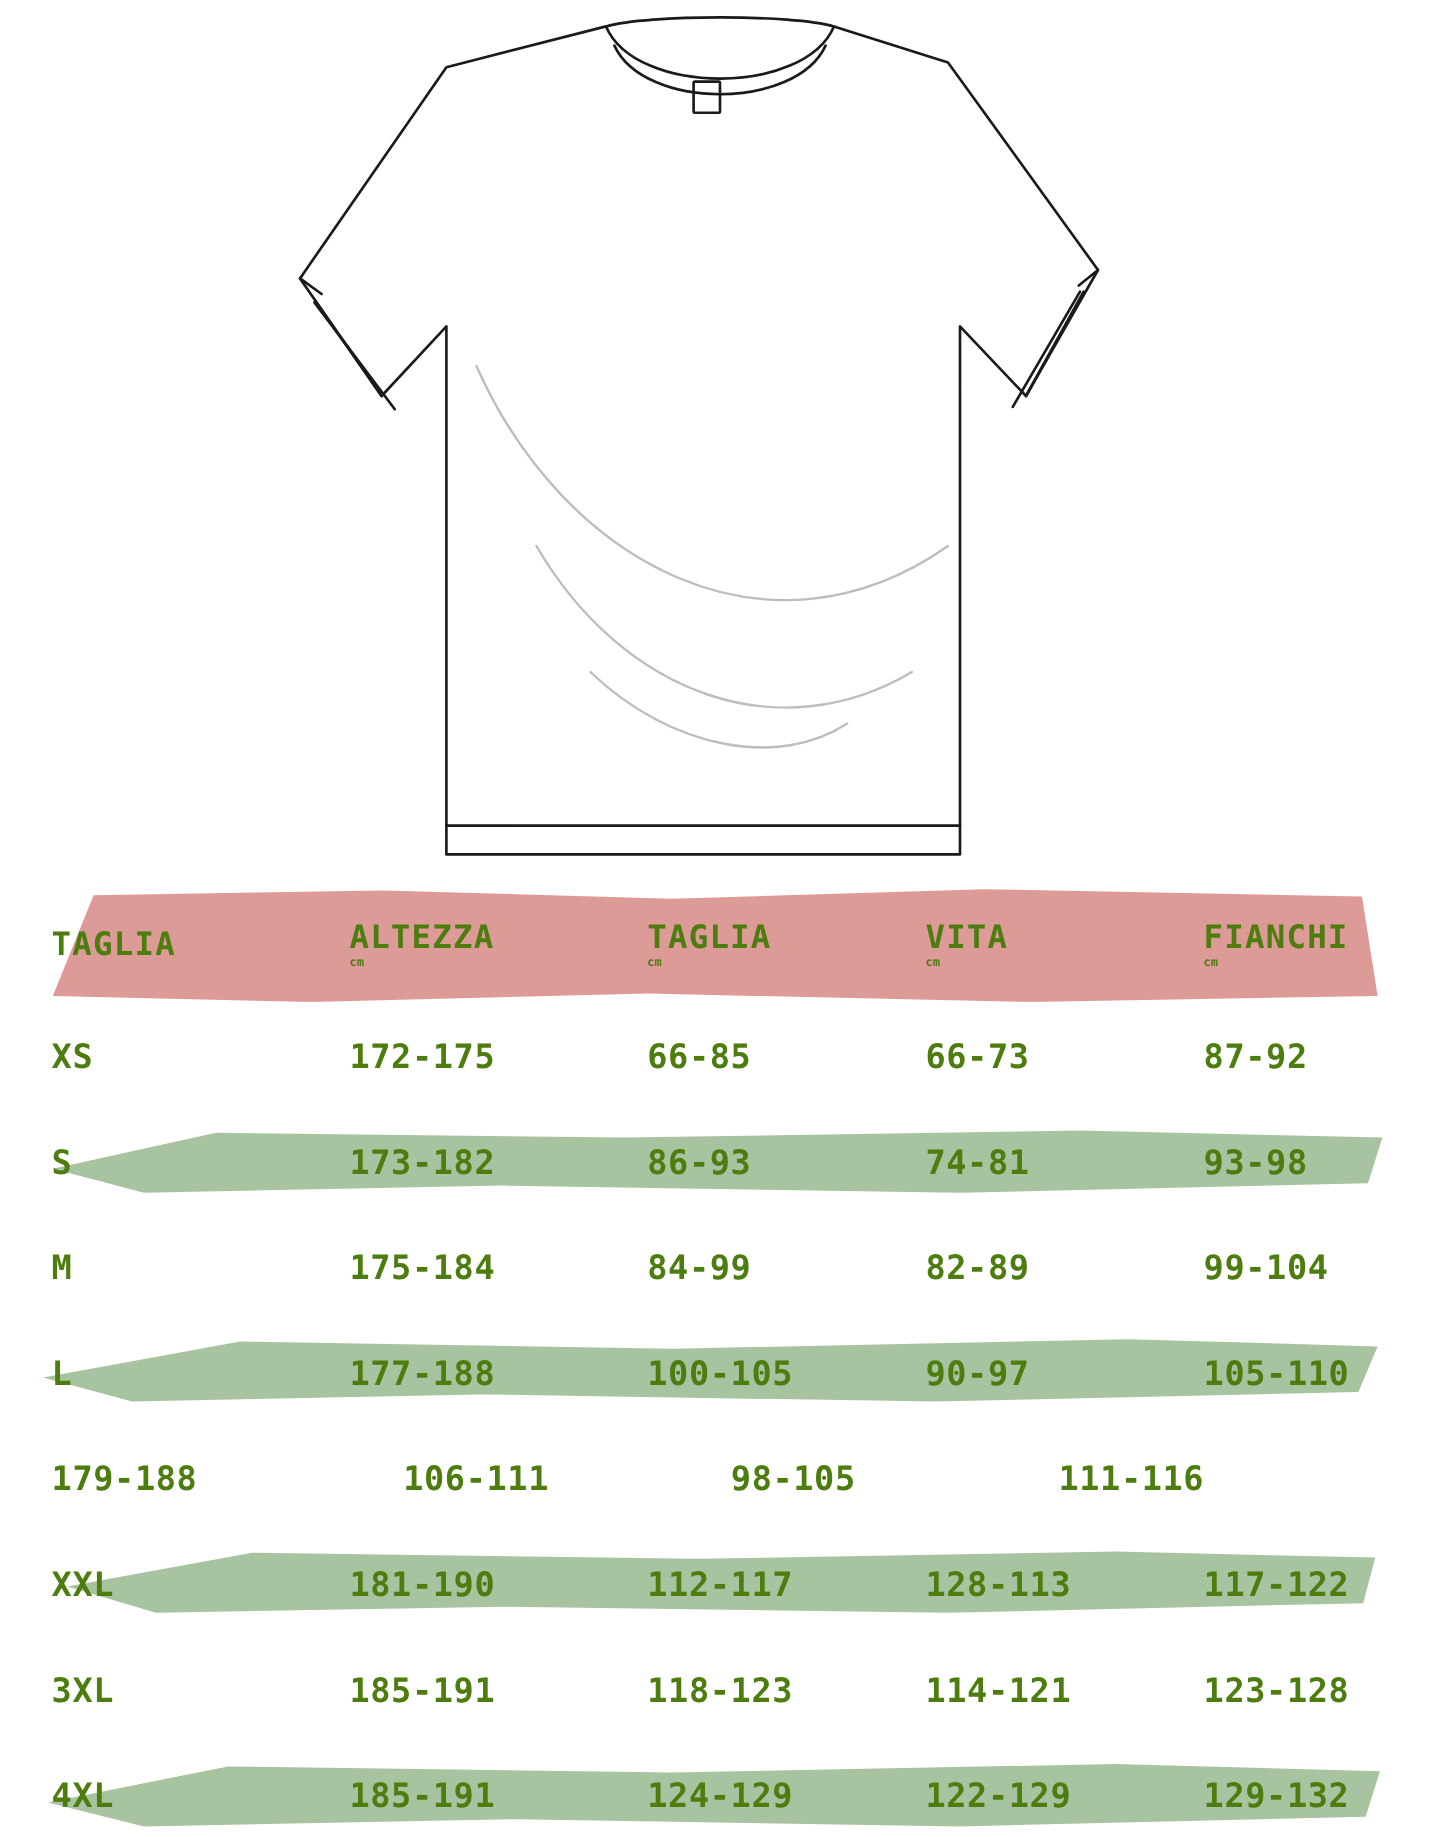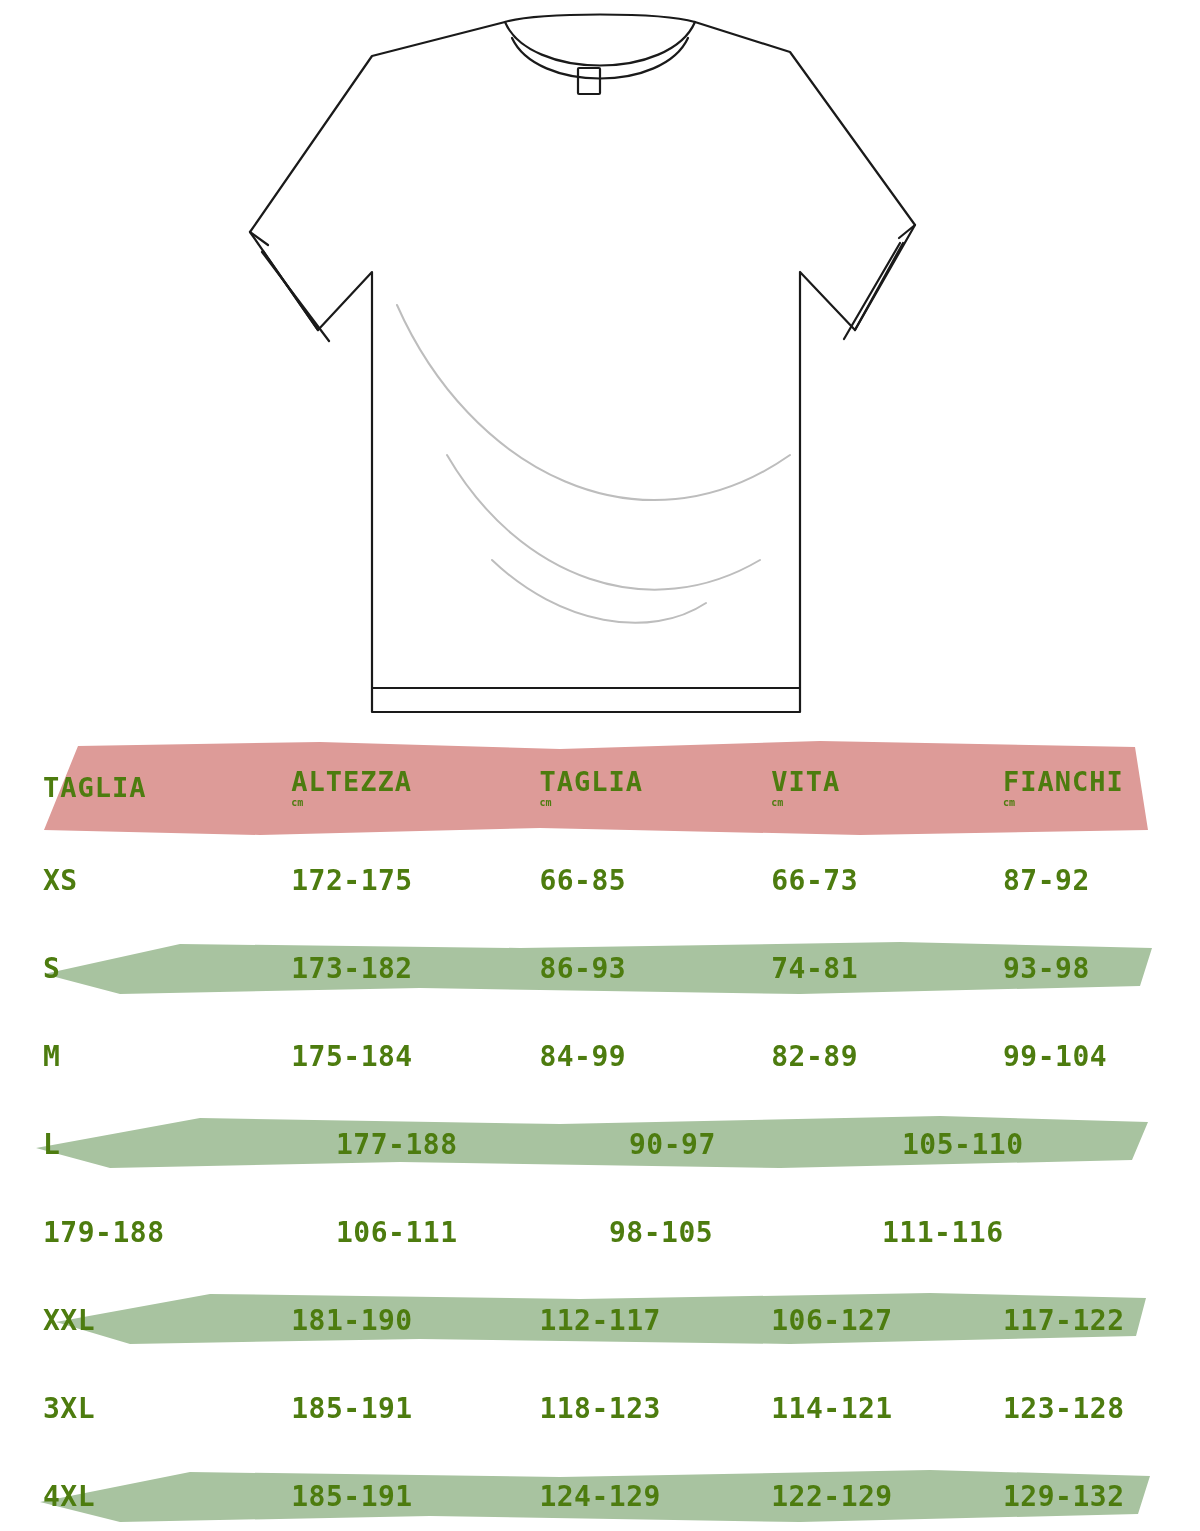--- a/index.html
+++ b/index.html
@@ -191,20 +191,21 @@
     </div>
   </div>
 
   <div class="row">
     <svg class="band" viewBox="0 0 1200 88" preserveAspectRatio="none">
       <path d="M36 48 L 200 18 L 560 24 L 940 16 L 1148 22 L 1132 60 L 780 68 L 400 62 L 110 68 Z" fill="#a8c3a0"></path>
     </svg>
     <div class="cells">
       <div class="cell c-taglia">L</div>
       <div class="cell c-altezza">177-188</div>
+      <div class="cell c-petto">100-105</div>
       <div class="cell c-vita">90-97</div>
       <div class="cell c-fianchi">105-110</div>
     </div>
   </div>
 
   <div class="row">
     <div class="cells">
       <div class="cell c-altezza">179-188</div>
       <div class="cell c-petto">106-111</div>
       <div class="cell c-vita">98-105</div>
@@ -213,21 +214,21 @@
   </div>
 
   <div class="row">
     <svg class="band" viewBox="0 0 1200 88" preserveAspectRatio="none">
       <path d="M56 46 L 210 18 L 580 23 L 930 17 L 1146 22 L 1136 60 L 790 68 L 420 63 L 130 68 Z" fill="#a8c3a0"></path>
     </svg>
     <div class="cells">
       <div class="cell c-taglia">XXL</div>
       <div class="cell c-altezza">181-190</div>
       <div class="cell c-petto">112-117</div>
-      <div class="cell c-vita">106-127</div>
+      <div class="cell c-vita">128-113</div>
       <div class="cell c-fianchi">117-122</div>
     </div>
   </div>
 
   <div class="row">
     <div class="cells">
       <div class="cell c-taglia">3XL</div>
       <div class="cell c-altezza">185-191</div>
       <div class="cell c-petto">118-123</div>
       <div class="cell c-vita">114-121</div>

